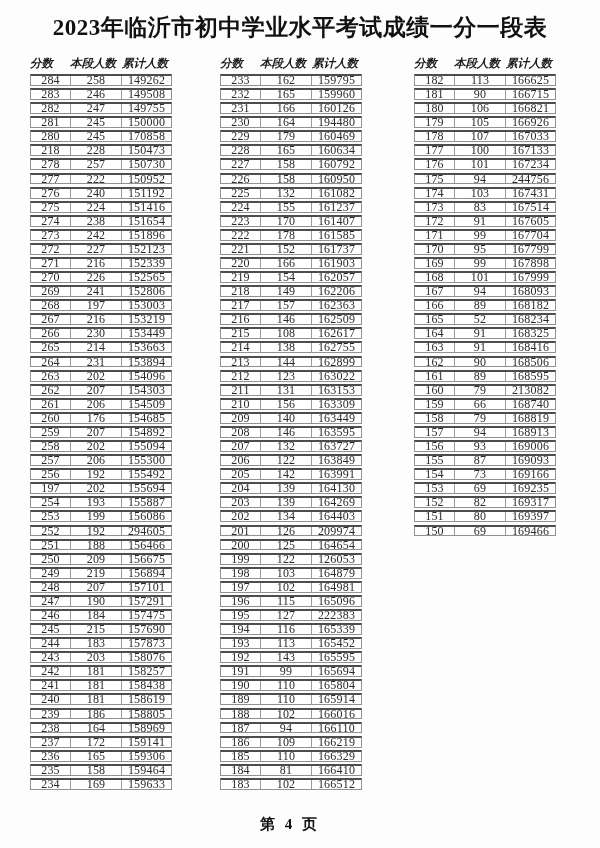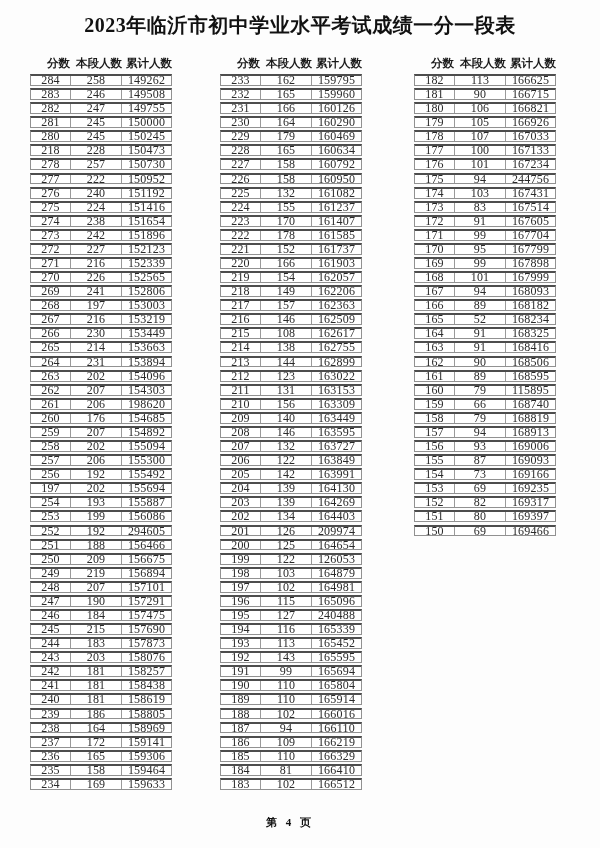--- a/index.html
+++ b/index.html
@@ -15,21 +15,21 @@
     font-family: "Liberation Serif", "DejaVu Serif", serif;
     color: #1f1f1f;
     overflow: hidden;
   }
   .title {
     position: absolute;
     top: 12px;
     left: 0;
     width: 100%;
     text-align: center;
-    font-size: 20px;
+    font-size: 23px;
     font-weight: bold;
     letter-spacing: 0.5px;
     color: #111;
   }
   .tgroup {
     position: absolute;
     top: 56px;
     width: 142px;
   }
   .tg0 { left: 30px; }
@@ -38,21 +38,21 @@
   .thead {
     display: flex;
     height: 15px;
     line-height: 15px;
     margin-bottom: 3px;
     font-weight: bold;
     font-size: 11.5px;
     color: #1a1a1a;
     white-space: nowrap;
   }
-  .hcell { text-align: right; }
+  .hcell { text-align: left; font-style: italic; }
   .h0 { width: 40px; }
   .h1 { width: 52px; }
   .h2 { width: 50px; }
   .trow {
     display: flex;
     box-sizing: border-box;
     height: 11.9px;
     margin-bottom: 2.2px;
     border: 1px solid #919191;
     border-top: 2px solid #4d4d4d;
@@ -69,21 +69,21 @@
   }
   .trow .c0 { width: 40px; border-right: 1px solid #9a9a9a; }
   .trow .c1 { width: 51px; border-right: 1px solid #9a9a9a; }
   .trow .c2 { width: 49px; }
   .footer {
     position: absolute;
     top: 815px;
     left: 0;
     width: 580px;
     text-align: center;
-    font-size: 11px;
+    font-size: 15px;
     font-weight: bold;
     letter-spacing: 3px;
     color: #111;
   }
 </style>
 </head>
 <body>
 
 <div class="page">
 
@@ -112,21 +112,21 @@
           <div class="tcell c2">149755</div>
         </div>
         <div class="trow">
           <div class="tcell c0">281</div>
           <div class="tcell c1">245</div>
           <div class="tcell c2">150000</div>
         </div>
         <div class="trow">
           <div class="tcell c0">280</div>
           <div class="tcell c1">245</div>
-          <div class="tcell c2">150245</div>
+          <div class="tcell c2">170858</div>
         </div>
         <div class="trow">
           <div class="tcell c0">218</div>
           <div class="tcell c1">228</div>
           <div class="tcell c2">150473</div>
         </div>
         <div class="trow">
           <div class="tcell c0">278</div>
           <div class="tcell c1">257</div>
           <div class="tcell c2">150730</div>
@@ -207,21 +207,21 @@
           <div class="tcell c2">154096</div>
         </div>
         <div class="trow">
           <div class="tcell c0">262</div>
           <div class="tcell c1">207</div>
           <div class="tcell c2">154303</div>
         </div>
         <div class="trow">
           <div class="tcell c0">261</div>
           <div class="tcell c1">206</div>
-          <div class="tcell c2">198620</div>
+          <div class="tcell c2">154509</div>
         </div>
         <div class="trow">
           <div class="tcell c0">260</div>
           <div class="tcell c1">176</div>
           <div class="tcell c2">154685</div>
         </div>
         <div class="trow">
           <div class="tcell c0">259</div>
           <div class="tcell c1">207</div>
           <div class="tcell c2">154892</div>
@@ -372,21 +372,21 @@
           <div class="tcell c2">159960</div>
         </div>
         <div class="trow">
           <div class="tcell c0">231</div>
           <div class="tcell c1">166</div>
           <div class="tcell c2">160126</div>
         </div>
         <div class="trow">
           <div class="tcell c0">230</div>
           <div class="tcell c1">164</div>
-          <div class="tcell c2">160290</div>
+          <div class="tcell c2">194480</div>
         </div>
         <div class="trow">
           <div class="tcell c0">229</div>
           <div class="tcell c1">179</div>
           <div class="tcell c2">160469</div>
         </div>
         <div class="trow">
           <div class="tcell c0">228</div>
           <div class="tcell c1">165</div>
           <div class="tcell c2">160634</div>
@@ -547,21 +547,21 @@
           <div class="tcell c2">164981</div>
         </div>
         <div class="trow">
           <div class="tcell c0">196</div>
           <div class="tcell c1">115</div>
           <div class="tcell c2">165096</div>
         </div>
         <div class="trow">
           <div class="tcell c0">195</div>
           <div class="tcell c1">127</div>
-          <div class="tcell c2">240488</div>
+          <div class="tcell c2">222383</div>
         </div>
         <div class="trow">
           <div class="tcell c0">194</div>
           <div class="tcell c1">116</div>
           <div class="tcell c2">165339</div>
         </div>
         <div class="trow">
           <div class="tcell c0">193</div>
           <div class="tcell c1">113</div>
           <div class="tcell c2">165452</div>
@@ -732,21 +732,21 @@
           <div class="tcell c2">168506</div>
         </div>
         <div class="trow">
           <div class="tcell c0">161</div>
           <div class="tcell c1">89</div>
           <div class="tcell c2">168595</div>
         </div>
         <div class="trow">
           <div class="tcell c0">160</div>
           <div class="tcell c1">79</div>
-          <div class="tcell c2">115895</div>
+          <div class="tcell c2">213082</div>
         </div>
         <div class="trow">
           <div class="tcell c0">159</div>
           <div class="tcell c1">66</div>
           <div class="tcell c2">168740</div>
         </div>
         <div class="trow">
           <div class="tcell c0">158</div>
           <div class="tcell c1">79</div>
           <div class="tcell c2">168819</div>

